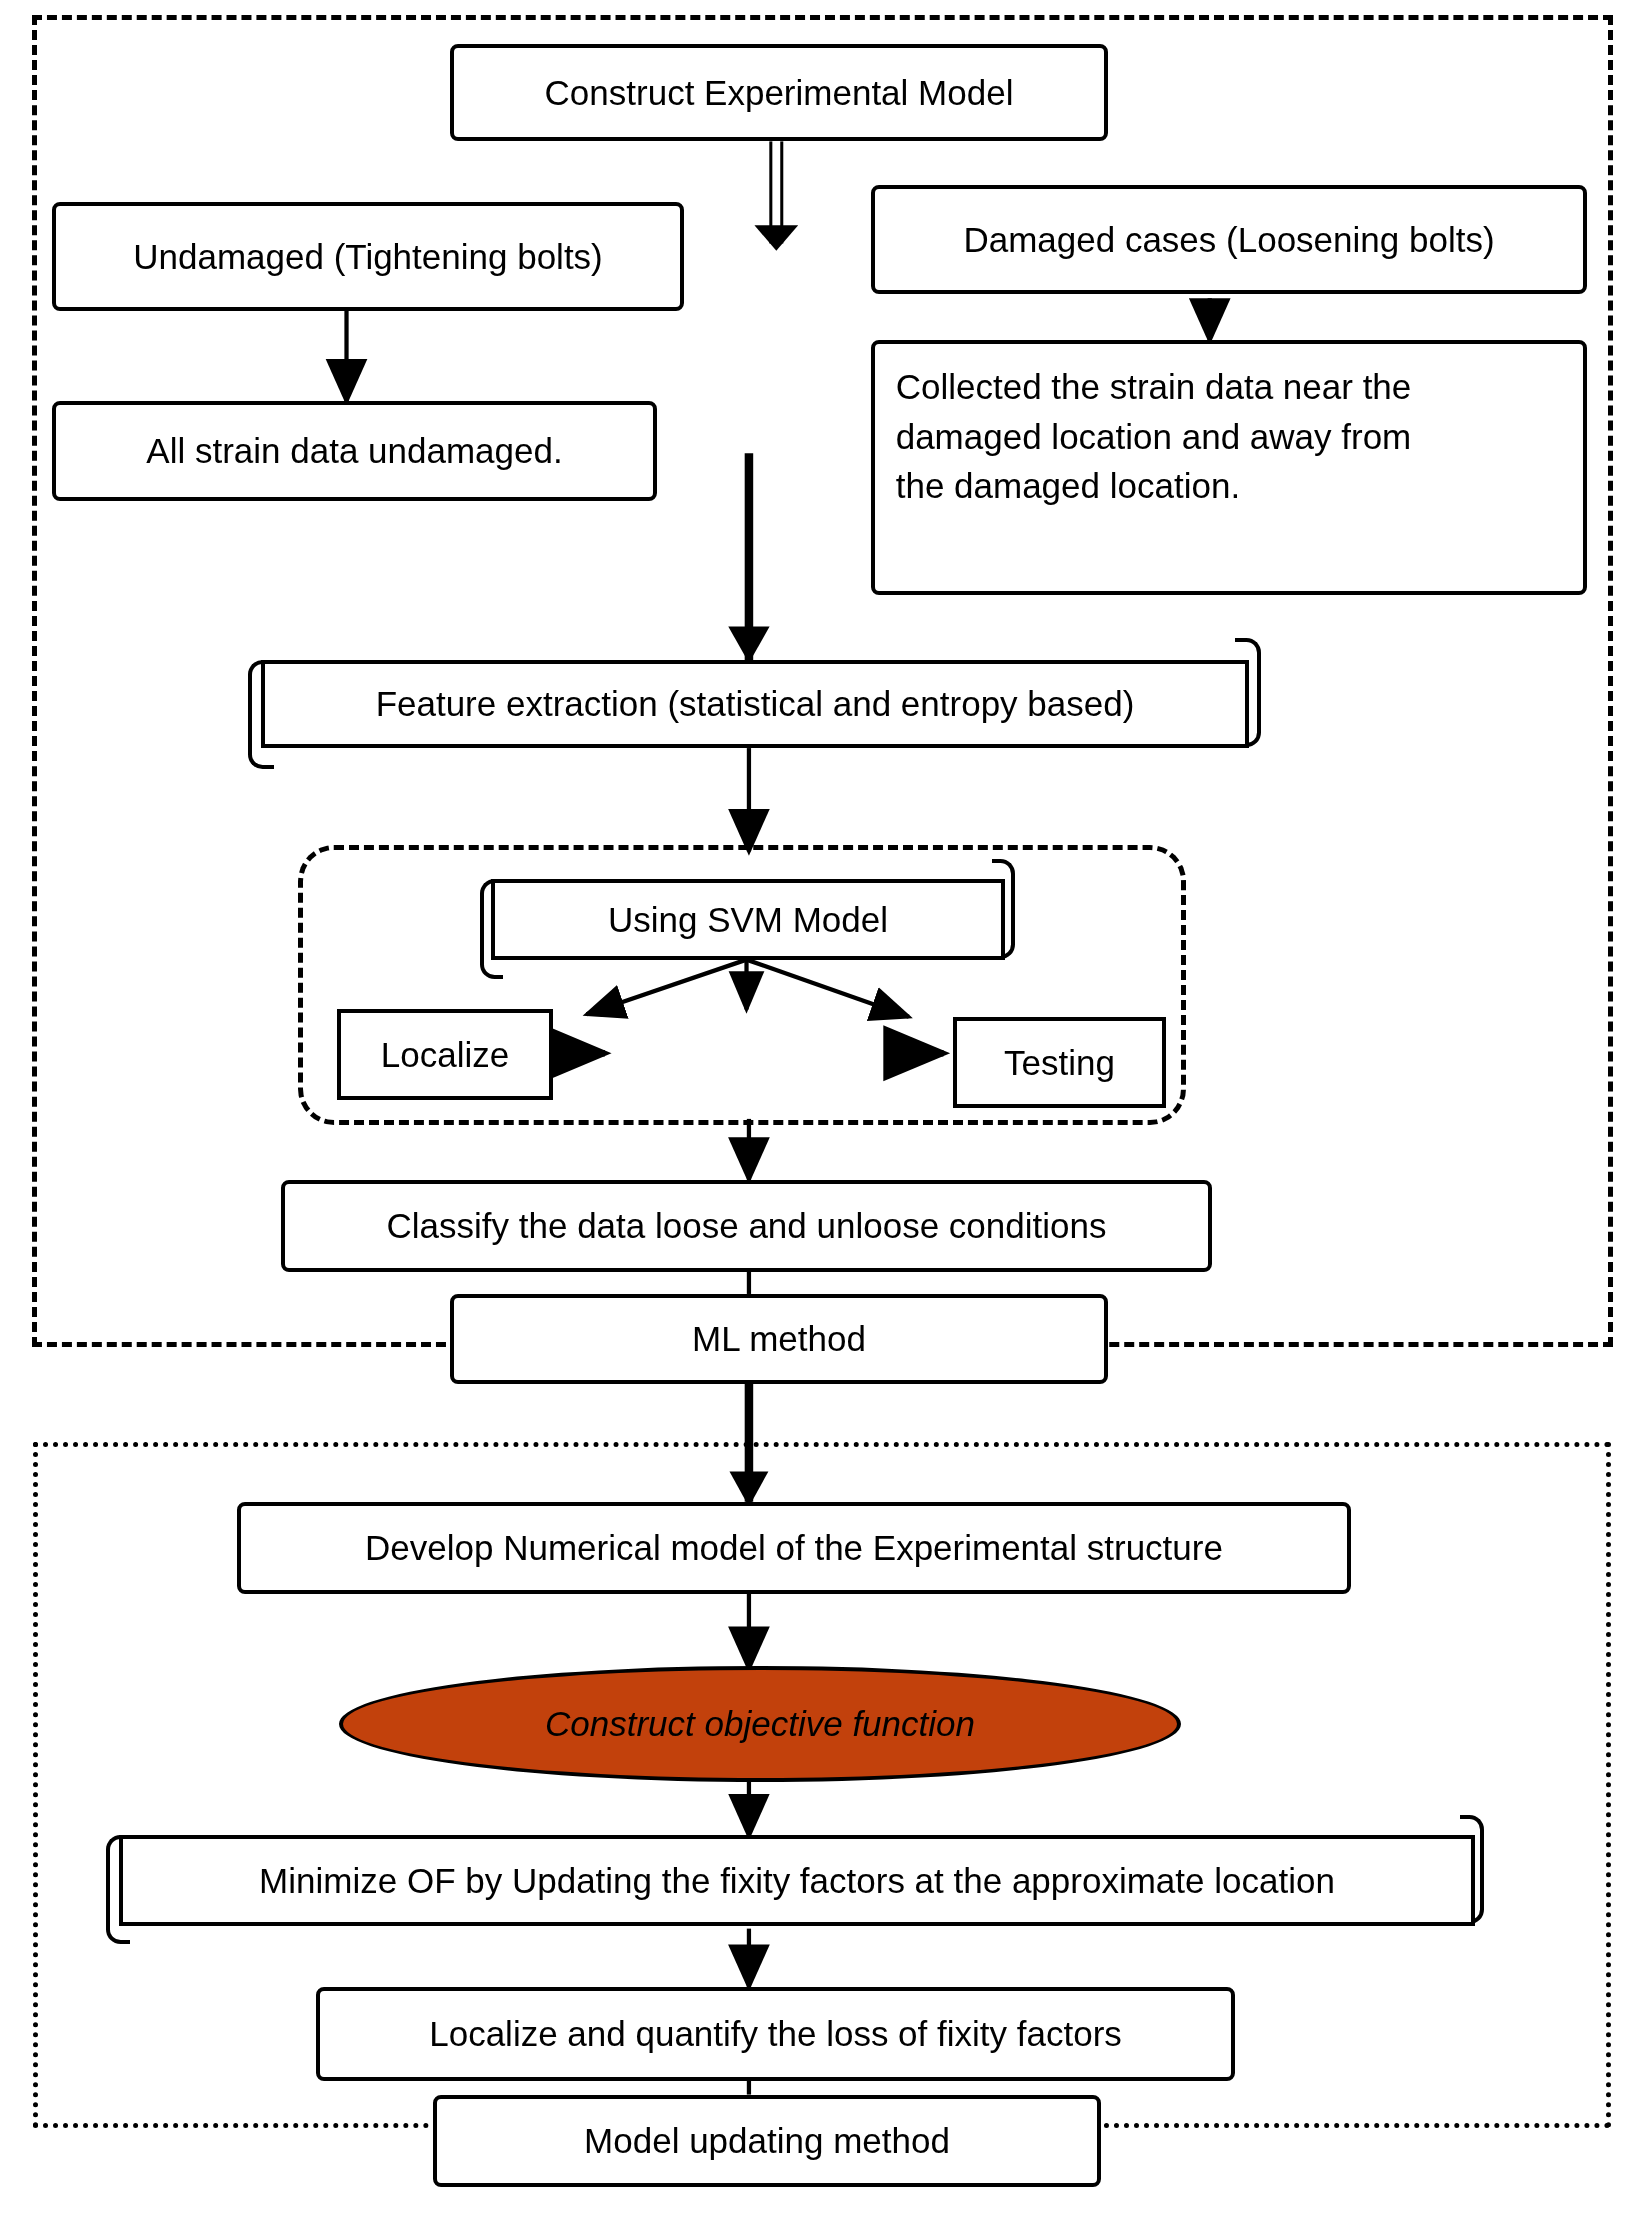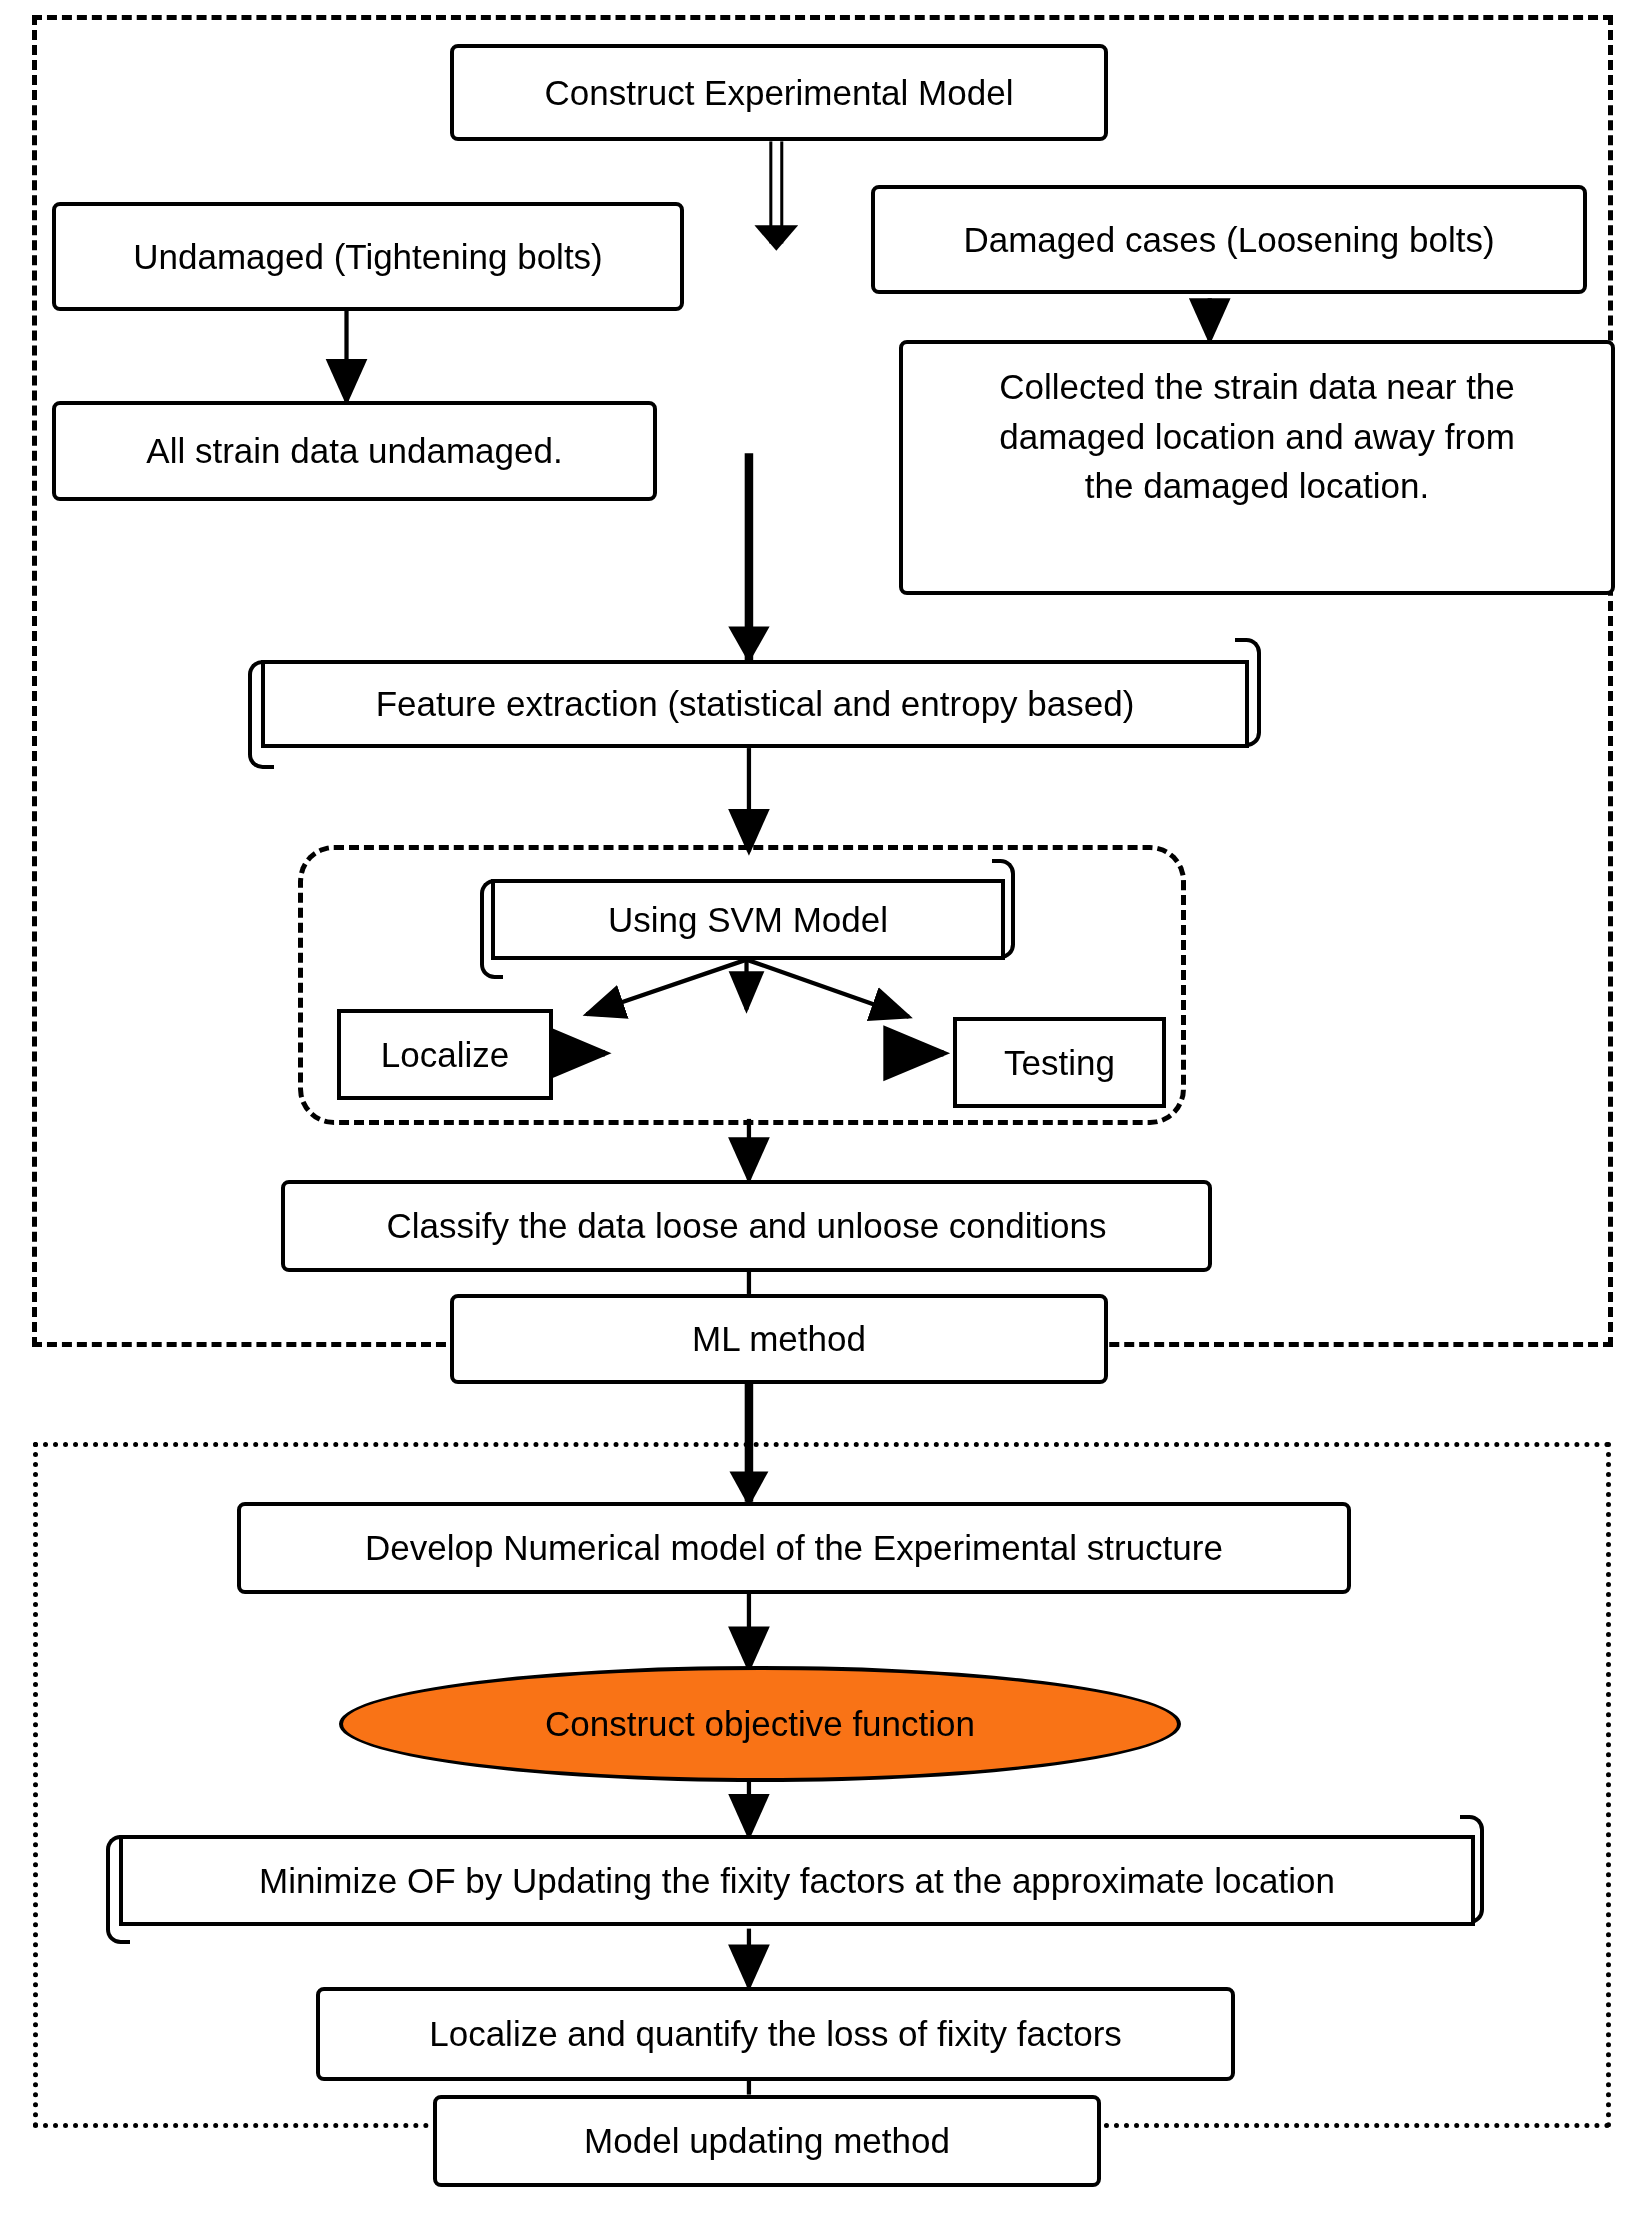--- a/index.html
+++ b/index.html
@@ -45,22 +45,21 @@
     color:#000;
     font-size:35px;
     line-height:1.42;
     padding:0 16px;
     z-index:6;
   }
   .node.sharp{border-radius:0;border-width:4.9px;}
   .node.multi{
     display:block;
     padding:18px 20.7px 0 20.7px;
-    text-align:center;
-    margin-left:28px;
+    text-align:left;
   }
   .node.multi .txt{display:block;}
   
   .procbox{
     position:absolute;
     box-sizing:border-box;
     background:#ffffff;
     border:4.9px solid #000;
     display:flex;
     align-items:center;
@@ -87,28 +86,29 @@
     border-top-right-radius:14.6px;
     border-bottom-right-radius:14.6px;
     border-left:none;
   }
   
   .ellipse{
     position:absolute;
     box-sizing:border-box;
     border:4.9px solid #000;
     border-radius:50%;
-    background:#f97316;
+    background:#c2410c;
     display:flex;
     align-items:center;
     justify-content:center;
     font-size:35px;
     color:#000;
     z-index:6;
     text-align:center;
+    font-style:italic;
   }
   
   svg.links{
     position:absolute;
     left:0;top:0;
     width:1645px;height:2239px;
     z-index:3;
     overflow:visible;
   }
   svg.links-top{z-index:8;}

